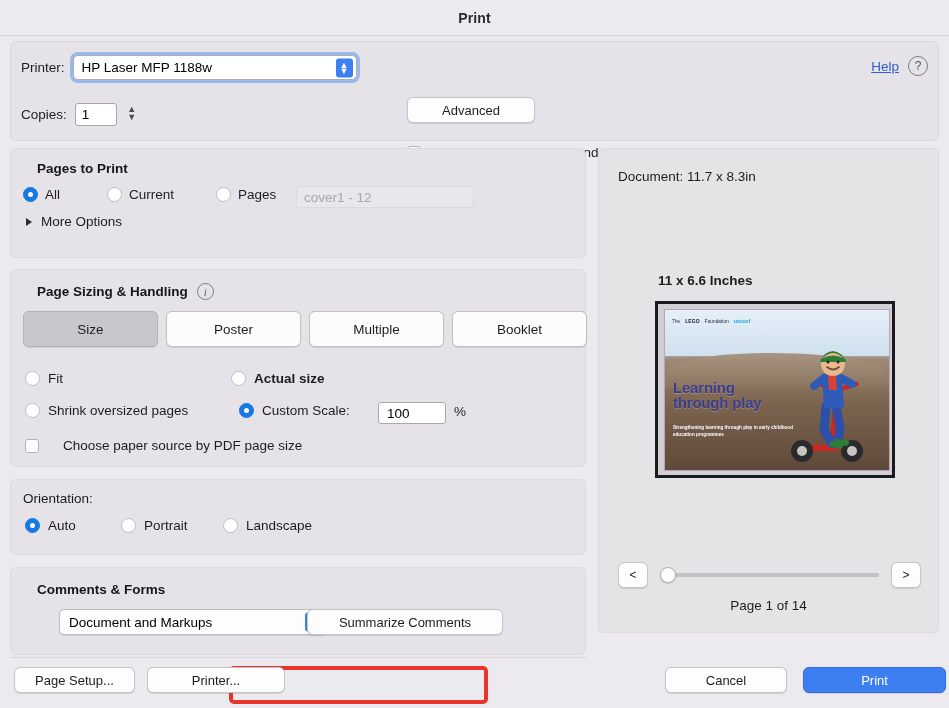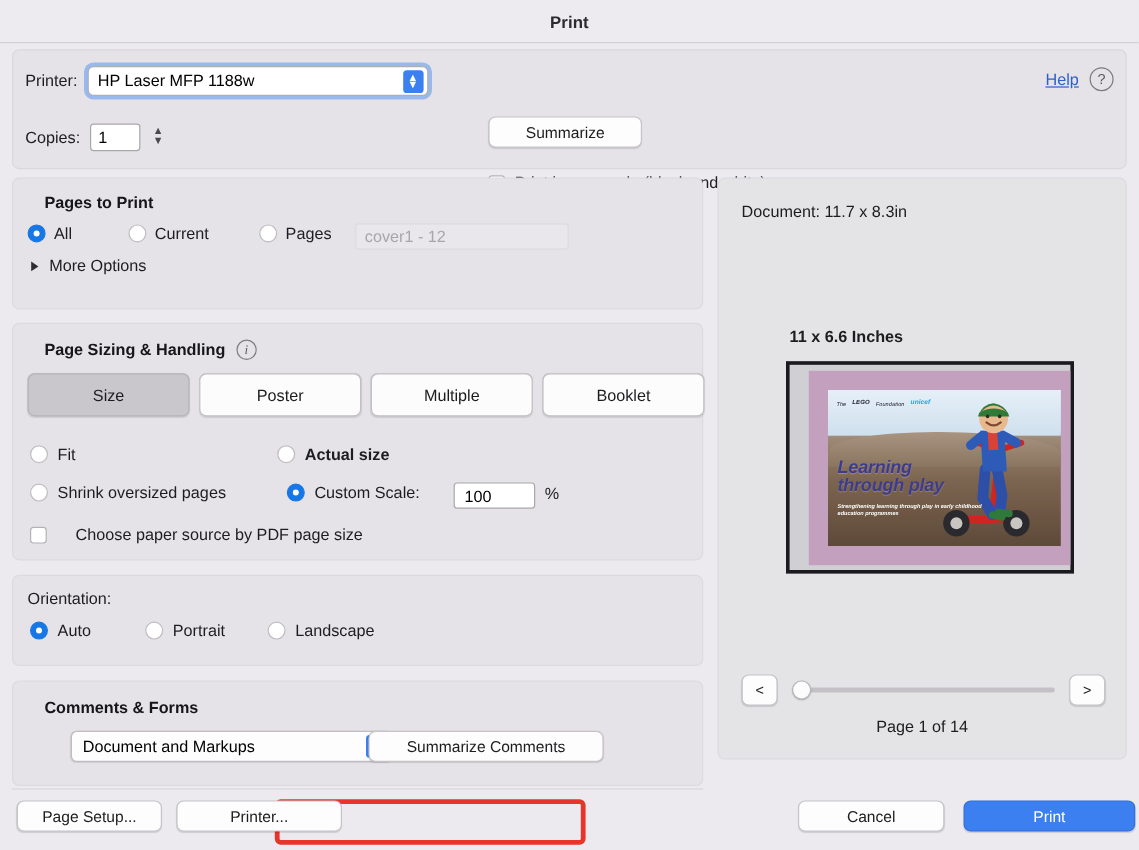--- a/index.html
+++ b/index.html
@@ -259,26 +259,25 @@
     font-size: 13.5px; font-weight: bold; color: #1D1D1F;
   }
   .thumb {
     position: absolute; left: 56px; top: 152px;
     width: 240px; height: 177px;
     border: 3px solid #1B1B1F;
     background: #CFCFD4;
     overflow: hidden;
   }
   .thumb-inner {
-    position: absolute; left: 16px; top: 5px;
+    position: absolute; left: 6px; top: 5px;
     width: 226px; height: 162px;
     overflow: hidden;
     background: linear-gradient(180deg,#C2A0BE 0%, #C2A0BE 100%);
-    padding: 16px;
-    font-style: italic;
+    padding: 1px;
   }
   .cover {
     position: relative;
     width: 100%; height: 100%;
     overflow: hidden;
     background:
       linear-gradient(180deg,
         #DCE9F3 0%, #C8DCEC 26%,
         #9E8C78 30%, #8B7660 44%,
         #7C6550 58%, #6E5744 78%, #5E4A3A 100%);
@@ -385,21 +384,21 @@
       <span class="lbl">Printer:</span>
       <div class="select-wrap">
         <div class="select-box">HP Laser MFP 1188w</div>
         <div class="stepper-blue">
           <span>▲</span>
             <span>▼</span>
         </div>
       </div>
     </div>
 
-    <div class="btn btn-advanced">Summarize</div>
+    <div class="btn btn-advanced">Advanced</div>
 
     <div class="help-area">
       <span class="help-link">Help</span>
       <span class="q-icon">?</span>
     </div>
 
     <div class="row-copies">
       <span class="lbl">Copies:</span>
       <div class="copies-field">1</div>
       <div class="stepper-gray">

